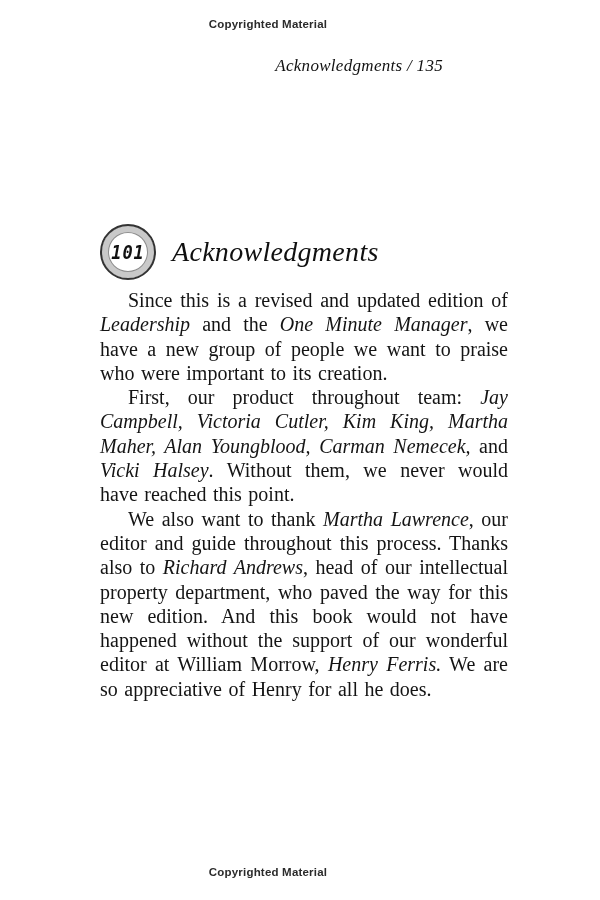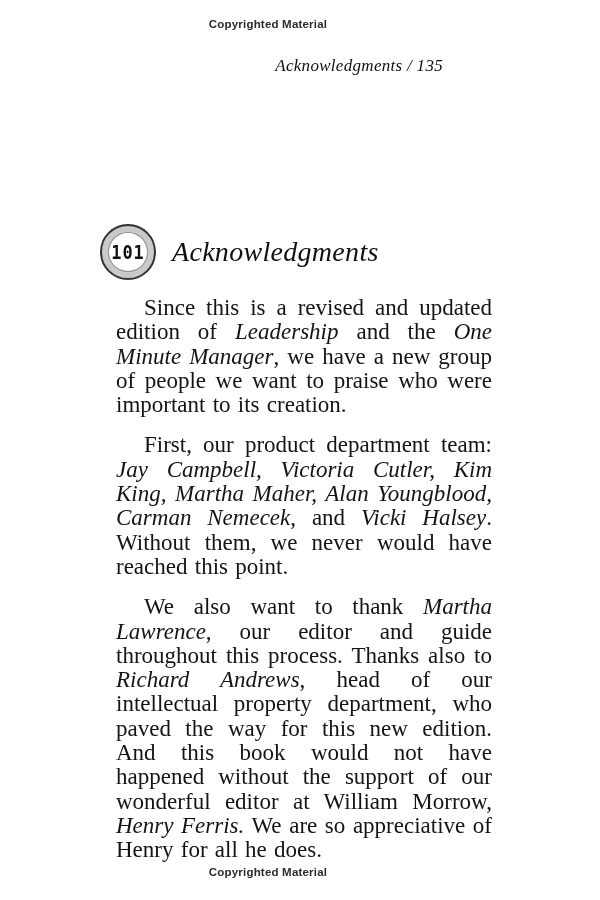--- a/index.html
+++ b/index.html
@@ -57,42 +57,43 @@
     flex: 0 0 auto;
     width: 52px;
     height: 52px;
     border-radius: 50%;
     border: 2px solid #333;
     box-shadow: inset 0 0 0 6px #c9c9c9, inset 0 0 0 7px #8f8f8f;
     background: #ffffff;
     display: flex;
     align-items: center;
     justify-content: center;
+    font-style: italic;
   }
   .badge-text {
     font-family: "DejaVu Sans Mono", "Liberation Mono", monospace;
     font-weight: bold;
     font-size: 17px;
     letter-spacing: 1px;
     color: #111;
     transform: scaleY(1.15);
   }
   .page-title {
     font-style: italic;
     font-weight: normal;
     font-size: 28px;
     color: #101010;
     letter-spacing: 0.3px;
   }
 
   .body-text .para {
-    margin: 16px;
+    margin: 0;
     text-align: justify;
     text-indent: 28px;
-    font-size: 23px;
+    font-size: 20px;
     line-height: 24.3px;
     color: #141414;
     word-spacing: 1.5px;
   }
   .body-text .para span.it {
     font-style: italic;
   }
 </style>
 </head>
 <body>
@@ -107,21 +108,21 @@
 
     <div class="title-row">
       <div class="badge">
         <span class="badge-text">101</span>
       </div>
       <div class="page-title">Acknowledgments</div>
     </div>
 
     <div class="body-text">
         <p class="para"><span>Since this is a revised and updated edition of </span><span class="it">Leadership</span><span> and the </span><span class="it">One Minute Manager</span><span>, we have a new group of people we want to praise who were important to its creation.</span></p>
-        <p class="para"><span>First, our product department team: </span><span class="it">Jay Campbell, Victoria Cutler, Kim King, Martha Maher, Alan Youngblood, Carman Nemecek,</span><span> and </span><span class="it">Vicki Halsey</span><span>. Without them, we never would have reached this point.</span></p>
+        <p class="para"><span>First, our product throughout team: </span><span class="it">Jay Campbell, Victoria Cutler, Kim King, Martha Maher, Alan Youngblood, Carman Nemecek,</span><span> and </span><span class="it">Vicki Halsey</span><span>. Without them, we never would have reached this point.</span></p>
         <p class="para"><span>We also want to thank </span><span class="it">Martha Lawrence</span><span>, our editor and guide throughout this process. Thanks also to </span><span class="it">Richard Andrews</span><span>, head of our intellectual property department, who paved the way for this new edition. And this book would not have happened without the support of our wonderful editor at William Morrow, </span><span class="it">Henry Ferris.</span><span> We are so appreciative of Henry for all he does.</span></p>
       </div>
 
   </div>
 
   <div class="copyright bottom">Copyrighted Material</div>
 
 </div>
 
 </body></html>

